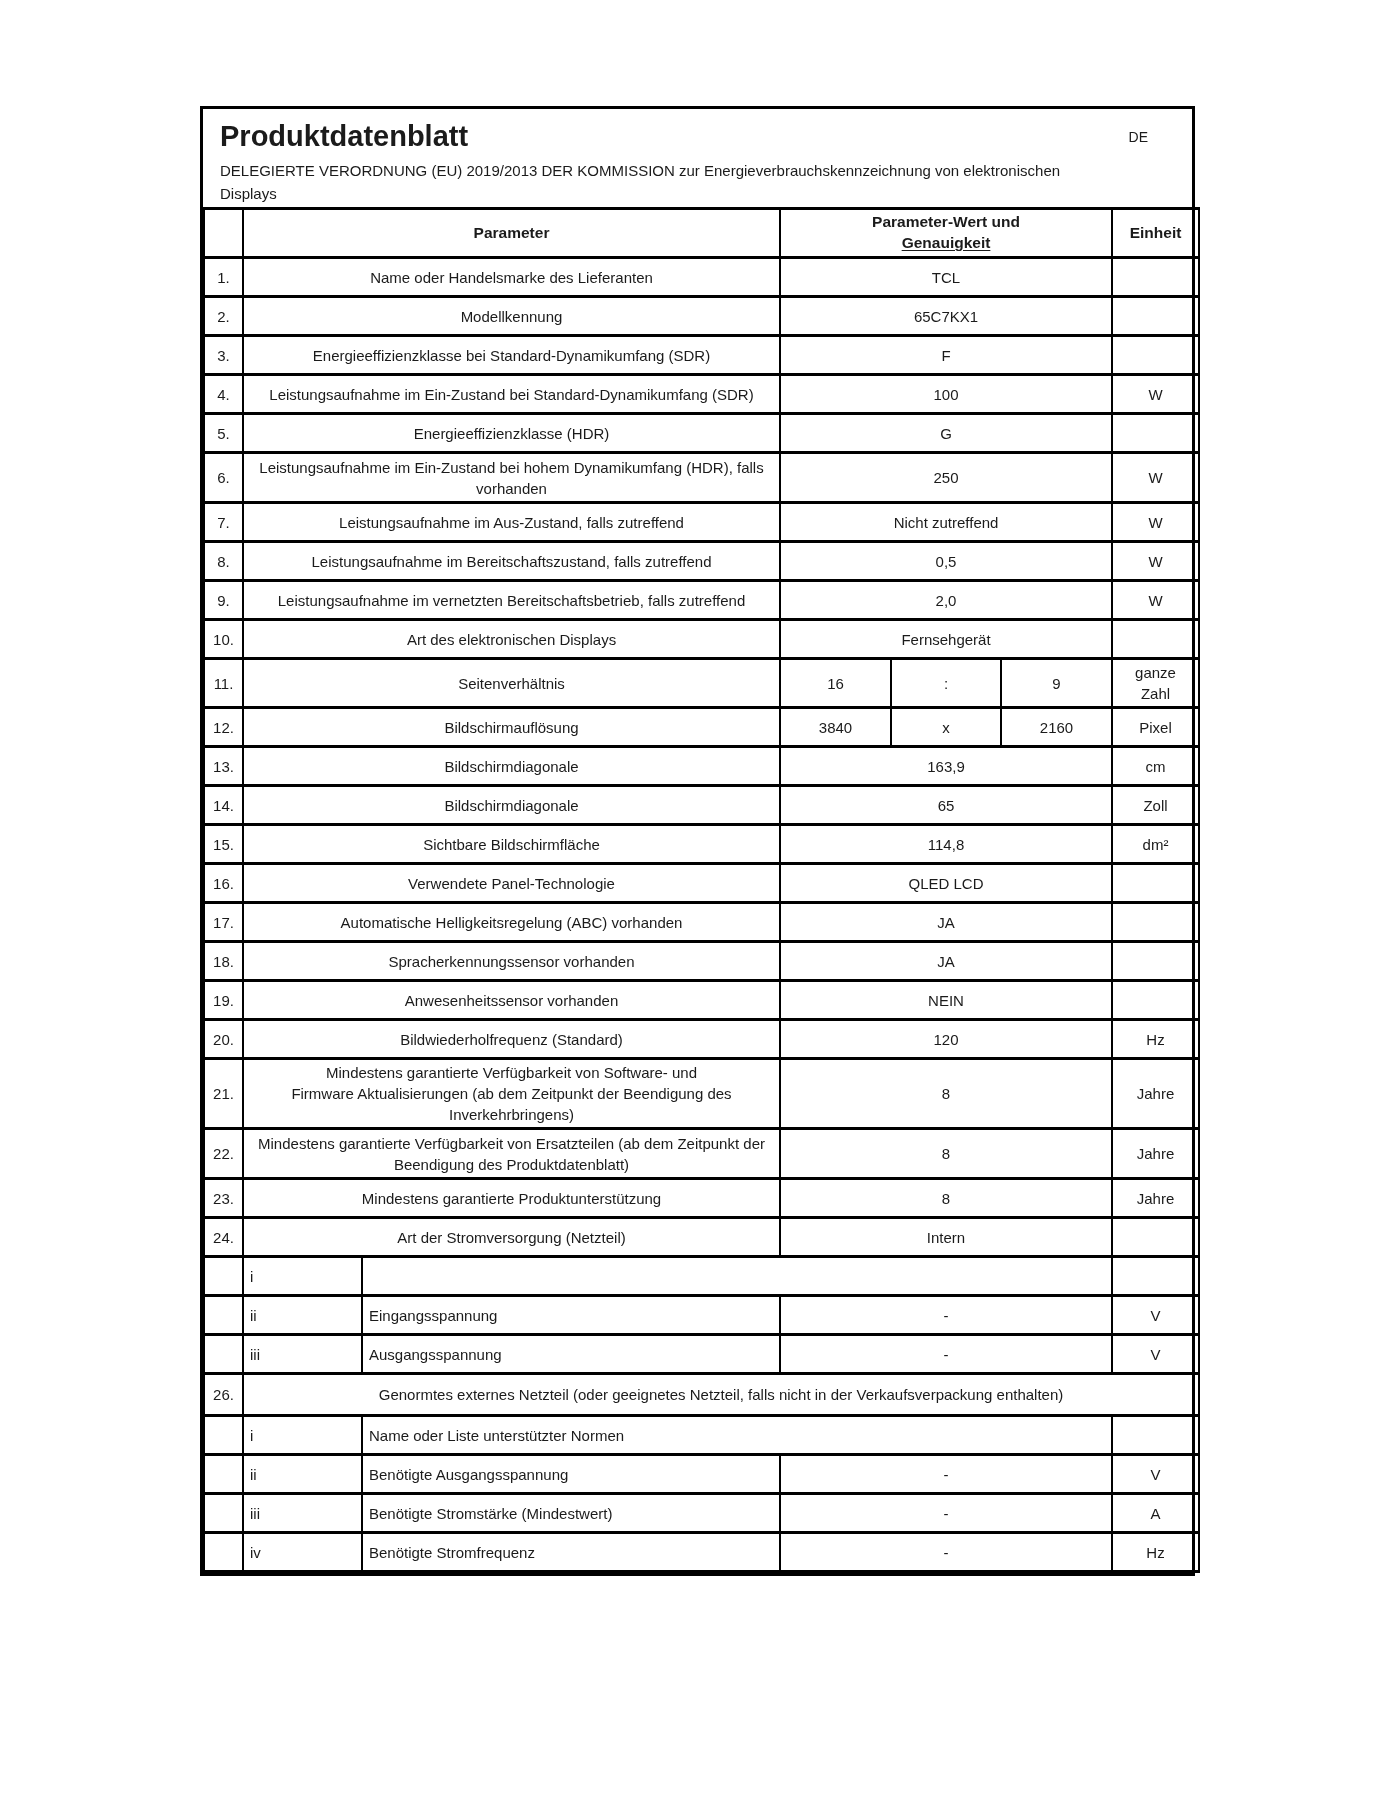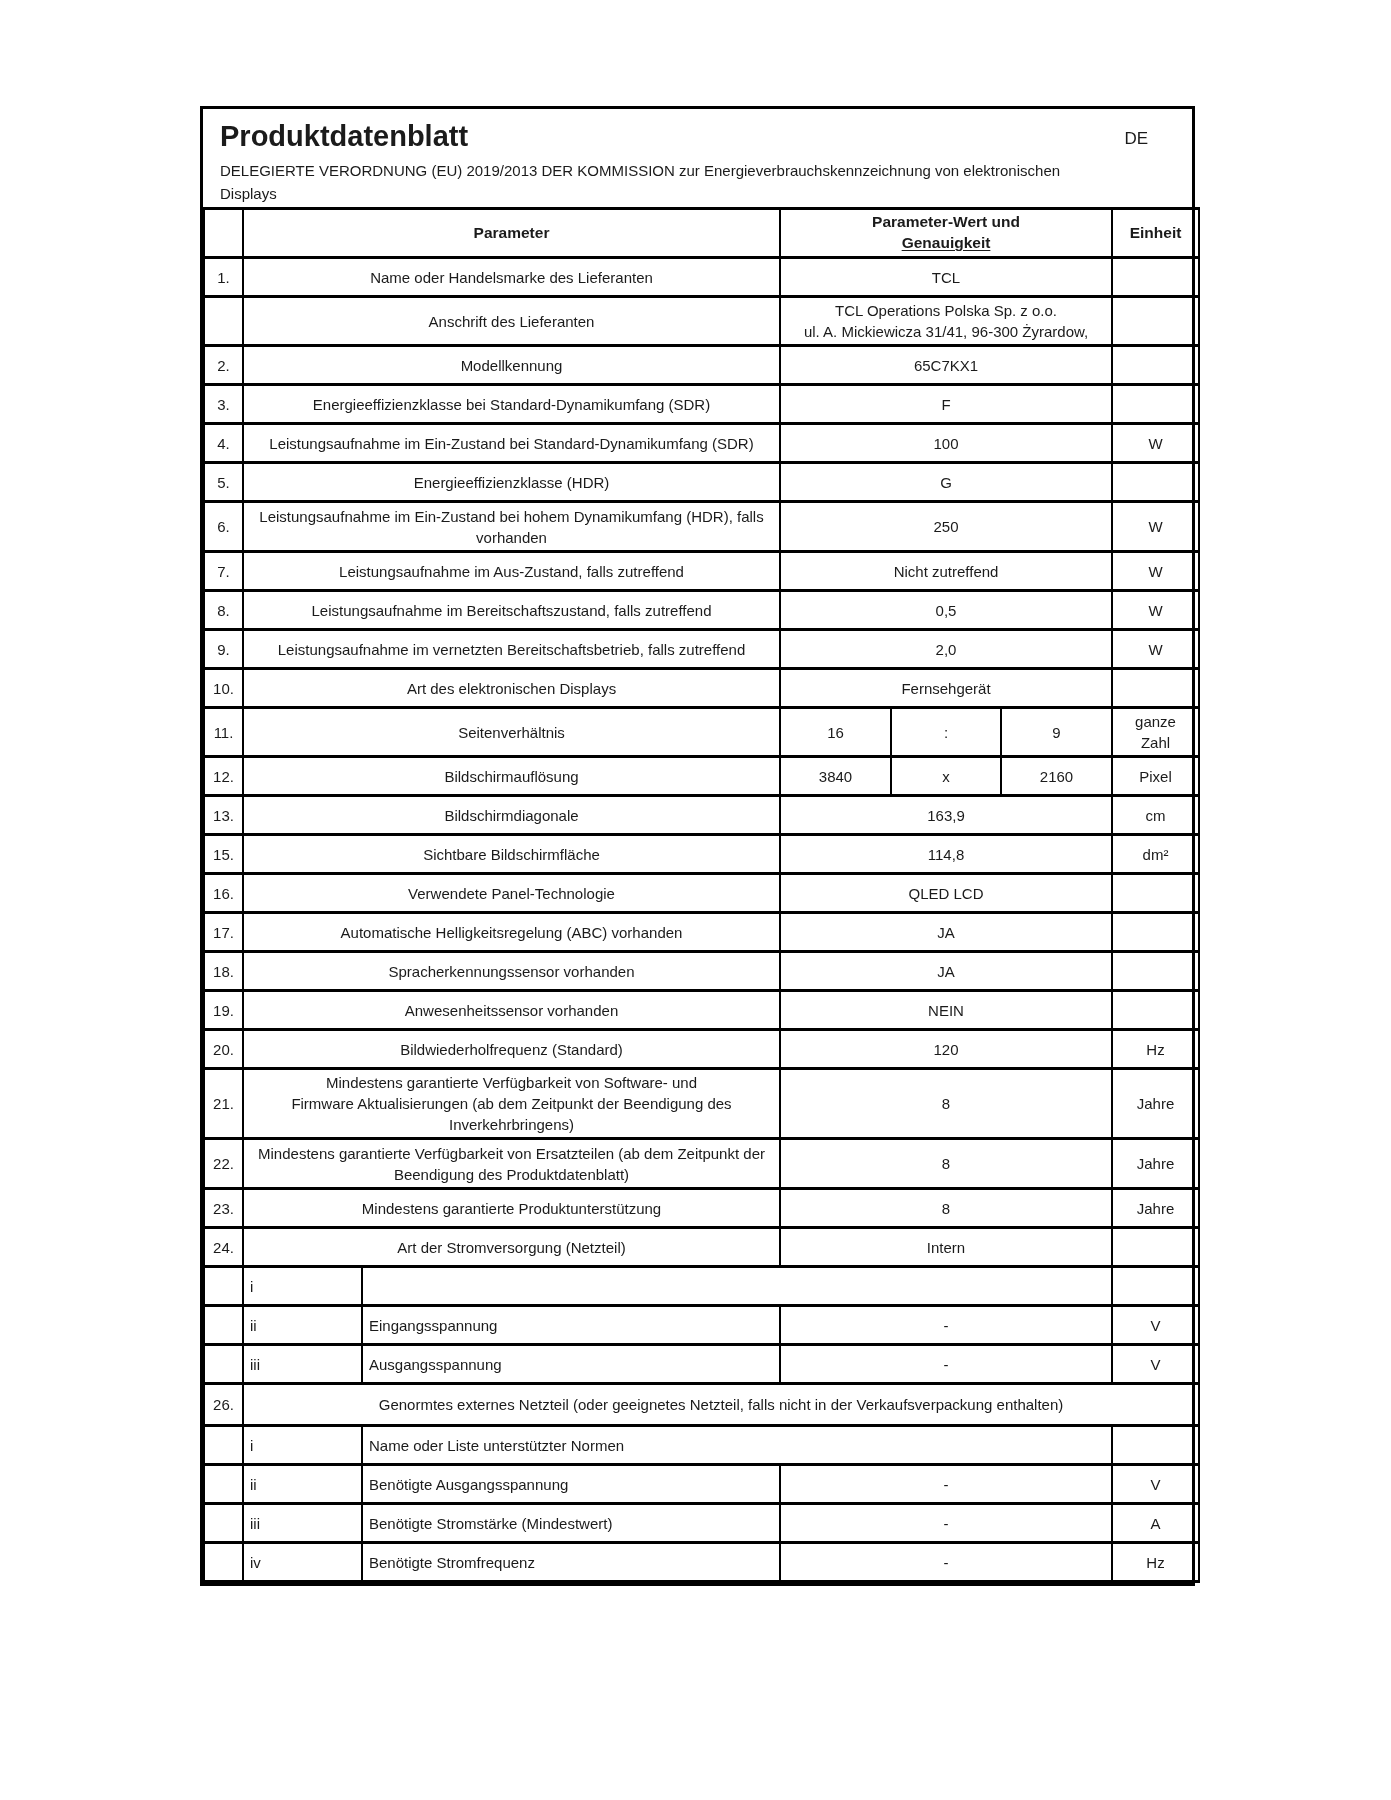--- a/index.html
+++ b/index.html
@@ -7,21 +7,21 @@
     width:1391px;height:1800px;position:relative;background:#ffffff;
     font-family:"Liberation Sans",sans-serif;color:#1b1b1b;
   }
   .doc-box{
     position:absolute;left:200px;top:106px;width:995px;
     border:3px solid #000;box-sizing:border-box;background:#fff;
   }
   .doc-header{padding:10px 44px 2px 17px;}
   .title-row{display:flex;justify-content:space-between;align-items:flex-start;}
   .doc-title{font-size:29px;font-weight:bold;line-height:1.2;}
-  .lang-tag{font-size:17px;margin-top:10px;}
+  .lang-tag{font-size:14px;margin-top:10px;}
   .subtitle{font-size:15px;line-height:1.55;margin-top:5px;}
   .subtitle span{display:block;}
   table.datasheet{
     border-collapse:collapse;width:100%;table-layout:fixed;
     font-size:15px;color:#1b1b1b;
   }
   table.datasheet td{
     border:2px solid #000;border-top-width:3px;border-bottom-width:3px;
     padding:2px 6px;vertical-align:middle;overflow:hidden;line-height:1.4;
     box-sizing:border-box;
@@ -71,29 +71,20 @@
           <span class="u">Genauigkeit</span>
         </td>
         <td class="th">Einheit</td>
       </tr>
     <tr style="height: 39px;">
           <td class="c-num">1.</td>
           <td class="c-param" colspan="2">Name oder Handelsmarke des Lieferanten</td>
           <td class="c-val" colspan="3">TCL</td>
           <td class="c-unit"></td>
         </tr>
-        <tr style="height: 46px;">
-          <td class="c-num"></td>
-          <td class="c-param" colspan="2">Anschrift des Lieferanten</td>
-          <td class="c-val" colspan="3">
-            <span class="ln">TCL Operations Polska Sp. z o.o.</span>
-            <span class="ln">ul. A. Mickiewicza 31/41, 96-300 Żyrardow,</span>
-          </td>
-          <td class="c-unit"></td>
-        </tr>
         <tr style="height: 39px;">
           <td class="c-num">2.</td>
           <td class="c-param" colspan="2">Modellkennung</td>
           <td class="c-val" colspan="3">65C7KX1</td>
           <td class="c-unit"></td>
         </tr>
         <tr style="height: 39px;">
           <td class="c-num">3.</td>
           <td class="c-param" colspan="2">Energieeffizienzklasse bei Standard-Dynamikumfang (SDR)</td>
           <td class="c-val" colspan="3">F</td>
@@ -158,20 +149,26 @@
           <td class="c-val">3840</td>
           <td class="c-val">x</td>
           <td class="c-val">2160</td>
           <td class="c-unit">Pixel</td>
         </tr>
         <tr style="height: 39px;">
           <td class="c-num">13.</td>
           <td class="c-param" colspan="2">Bildschirmdiagonale</td>
           <td class="c-val" colspan="3">163,9</td>
           <td class="c-unit">cm</td>
+        </tr>
+        <tr style="height: 39px;">
+          <td class="c-num">14.</td>
+          <td class="c-param" colspan="2">Bildschirmdiagonale</td>
+          <td class="c-val" colspan="3">65</td>
+          <td class="c-unit">Zoll</td>
         </tr>
         <tr style="height: 39px;">
           <td class="c-num">15.</td>
           <td class="c-param" colspan="2">Sichtbare Bildschirmfläche</td>
           <td class="c-val" colspan="3">114,8</td>
           <td class="c-unit">dm²</td>
         </tr>
         <tr style="height: 39px;">
           <td class="c-num">16.</td>
           <td class="c-param" colspan="2">Verwendete Panel-Technologie</td>

